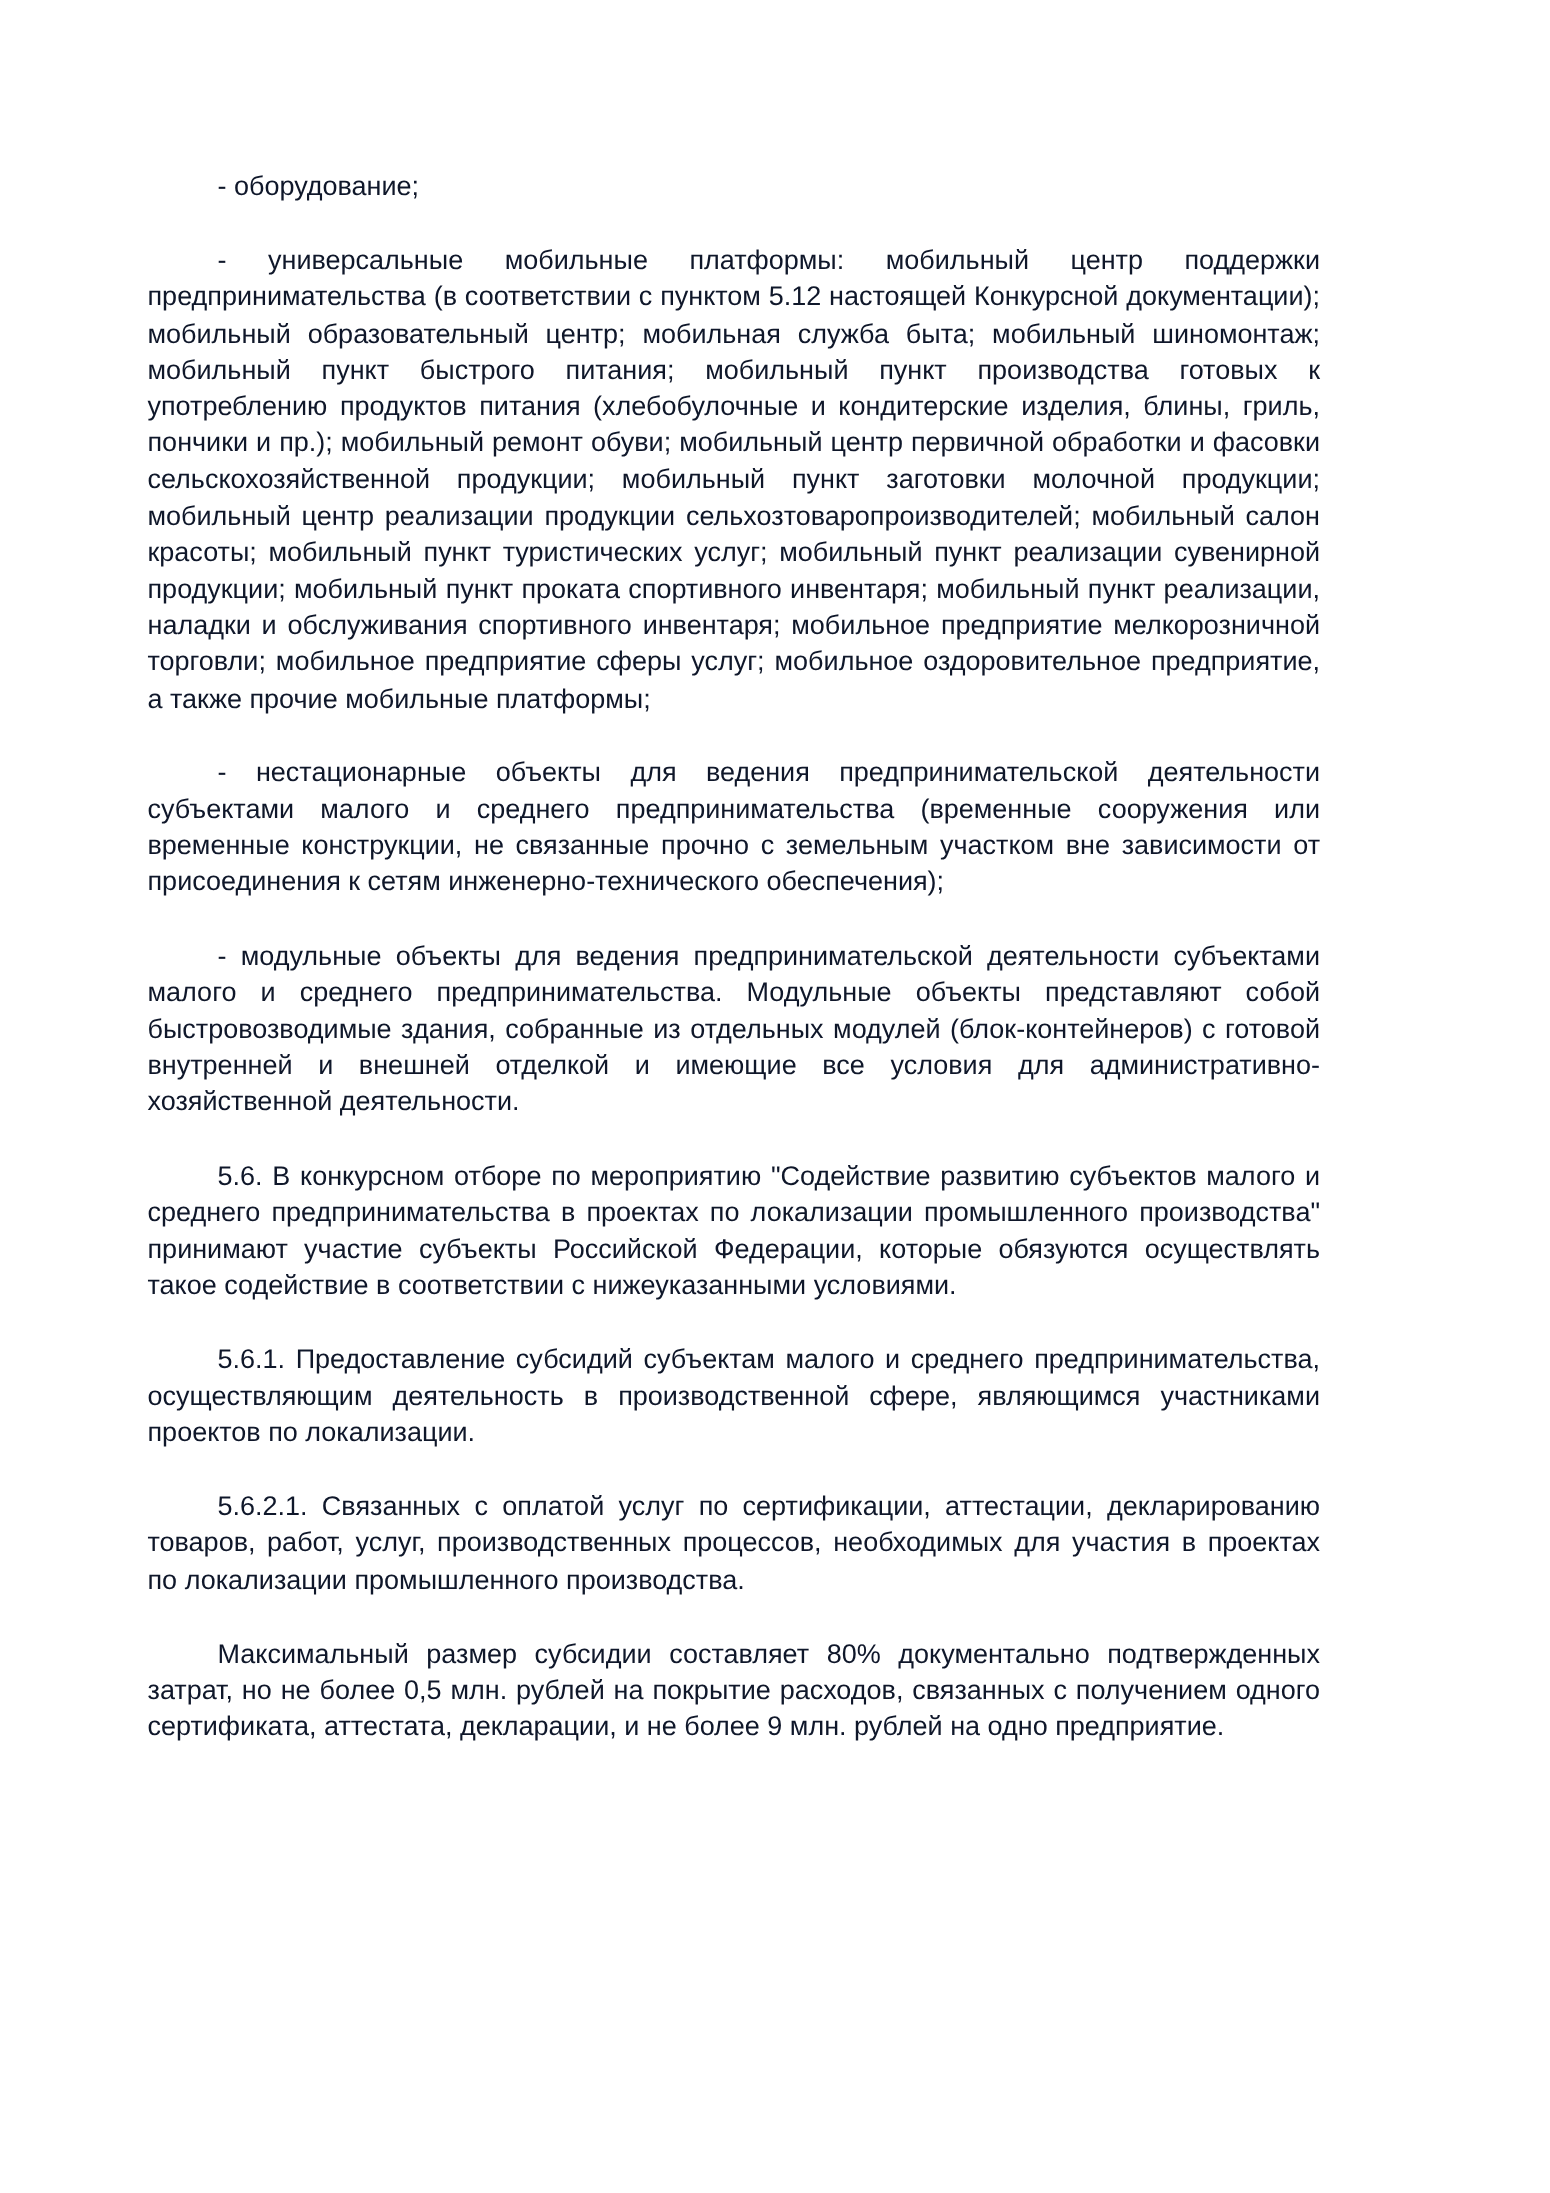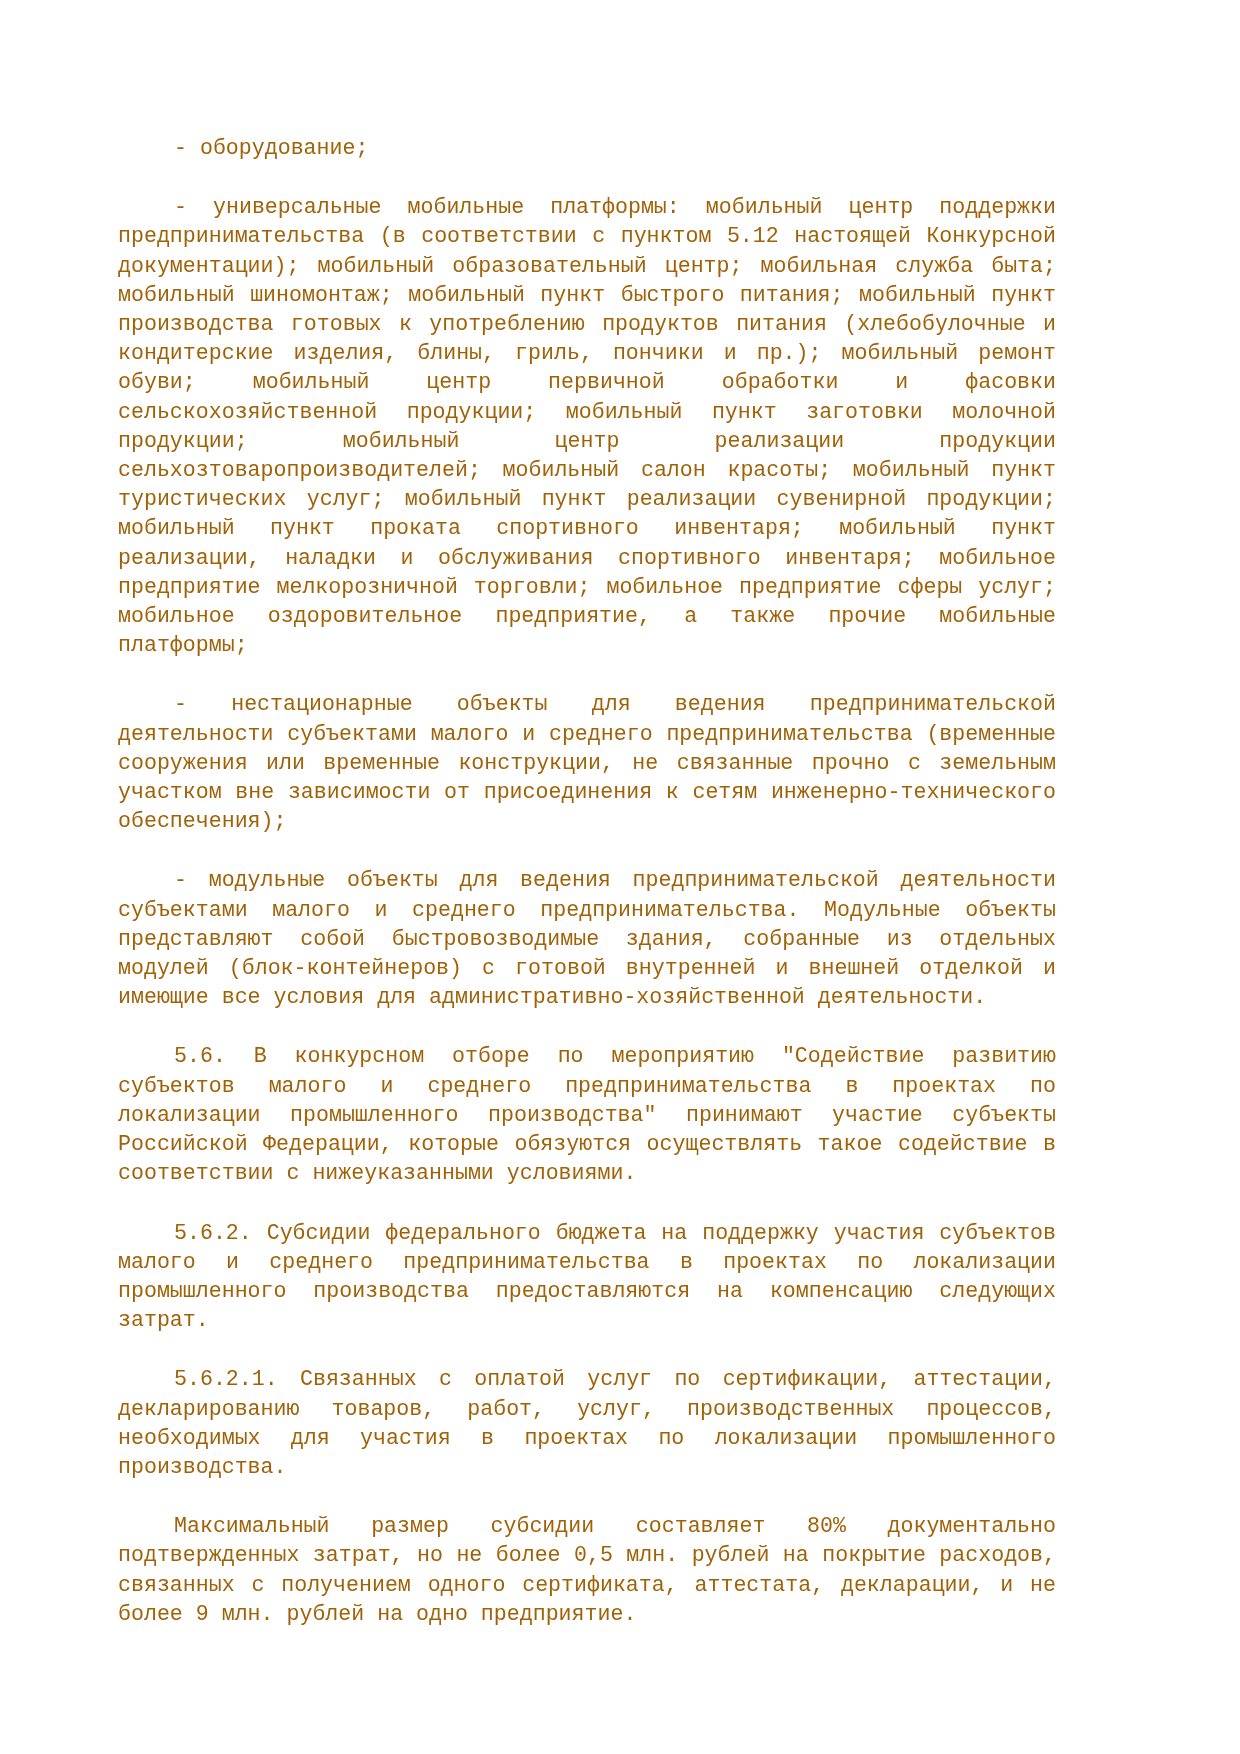--- a/index.html
+++ b/index.html
@@ -2,37 +2,37 @@
 <html><head>
 <meta charset="utf-8">
 <style>
   html, body { margin: 0; padding: 0; background: #ffffff; }
   body { width: 1240px; height: 1754px; position: relative; overflow: hidden; }
   .page {
     position: absolute;
     left: 118px;
     top: 134px;
     width: 938px;
-    font-family: Liberation Mono, monospace;
+    font-family: Liberation Sans, sans-serif;
     font-size: 21.6px;
     line-height: 29.2px;
-    color: #a16207;
+    color: #0f172a;
   }
   .para {
     margin: 0 0 30px 0;
     text-align: justify;
     text-indent: 56px;
     hyphens: none;
   }
 </style>
 </head>
 <body>
 
 <div class="page">
   <p class="para">- оборудование;</p>
   <p class="para">- универсальные мобильные платформы: мобильный центр поддержки предпринимательства (в соответствии с пунктом 5.12 настоящей Конкурсной документации); мобильный образовательный центр; мобильная служба быта; мобильный шиномонтаж; мобильный пункт быстрого питания; мобильный пункт производства готовых к употреблению продуктов питания (хлебобулочные и кондитерские изделия, блины, гриль, пончики и пр.); мобильный ремонт обуви; мобильный центр первичной обработки и фасовки сельскохозяйственной продукции; мобильный пункт заготовки молочной продукции; мобильный центр реализации продукции сельхозтоваропроизводителей; мобильный салон красоты; мобильный пункт туристических услуг; мобильный пункт реализации сувенирной продукции; мобильный пункт проката спортивного инвентаря; мобильный пункт реализации, наладки и обслуживания спортивного инвентаря; мобильное предприятие мелкорозничной торговли; мобильное предприятие сферы услуг; мобильное оздоровительное предприятие, а также прочие мобильные платформы;</p>
   <p class="para">- нестационарные объекты для ведения предпринимательской деятельности субъектами малого и среднего предпринимательства (временные сооружения или временные конструкции, не связанные прочно с земельным участком вне зависимости от присоединения к сетям инженерно-технического обеспечения);</p>
   <p class="para">- модульные объекты для ведения предпринимательской деятельности субъектами малого и среднего предпринимательства. Модульные объекты представляют собой быстровозводимые здания, собранные из отдельных модулей (блок-контейнеров) с готовой внутренней и внешней отделкой и имеющие все условия для административно-хозяйственной деятельности.</p>
   <p class="para">5.6. В конкурсном отборе по мероприятию "Содействие развитию субъектов малого и среднего предпринимательства в проектах по локализации промышленного производства" принимают участие субъекты Российской Федерации, которые обязуются осуществлять такое содействие в соответствии с нижеуказанными условиями.</p>
-  <p class="para">5.6.2. Субсидии федерального бюджета на поддержку участия субъектов малого и среднего предпринимательства в проектах по локализации промышленного производства предоставляются на компенсацию следующих затрат.</p>
+  <p class="para">5.6.1. Предоставление субсидий субъектам малого и среднего предпринимательства, осуществляющим деятельность в производственной сфере, являющимся участниками проектов по локализации.</p>
   <p class="para">5.6.2.1. Связанных с оплатой услуг по сертификации, аттестации, декларированию товаров, работ, услуг, производственных процессов, необходимых для участия в проектах по локализации промышленного производства.</p>
   <p class="para">Максимальный размер субсидии составляет 80% документально подтвержденных затрат, но не более 0,5 млн. рублей на покрытие расходов, связанных с получением одного сертификата, аттестата, декларации, и не более 9 млн. рублей на одно предприятие.</p>
 </div>
 
 </body></html>

